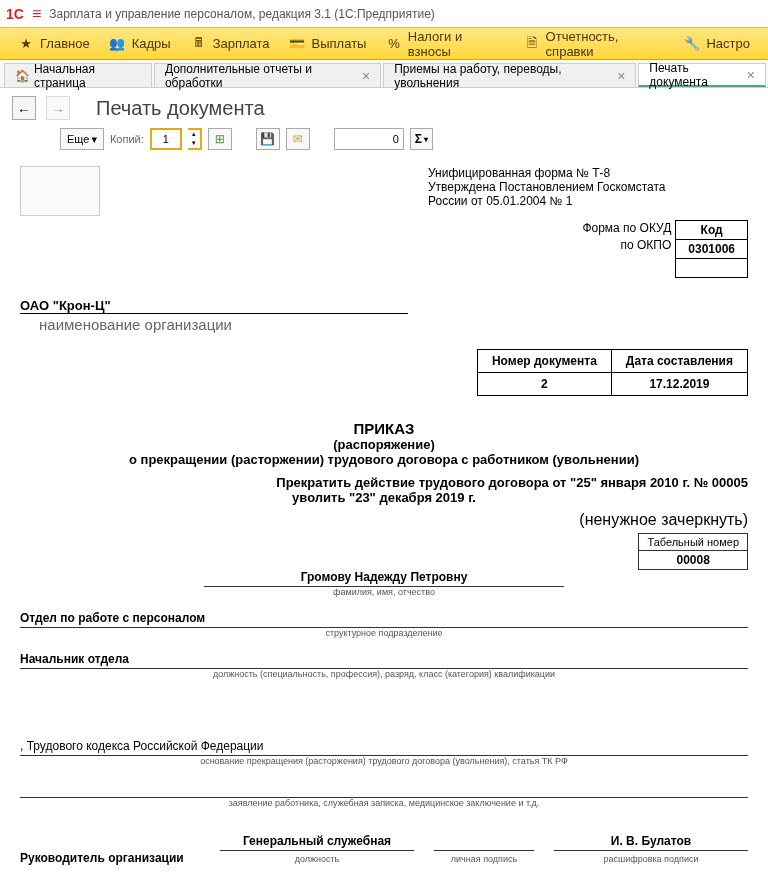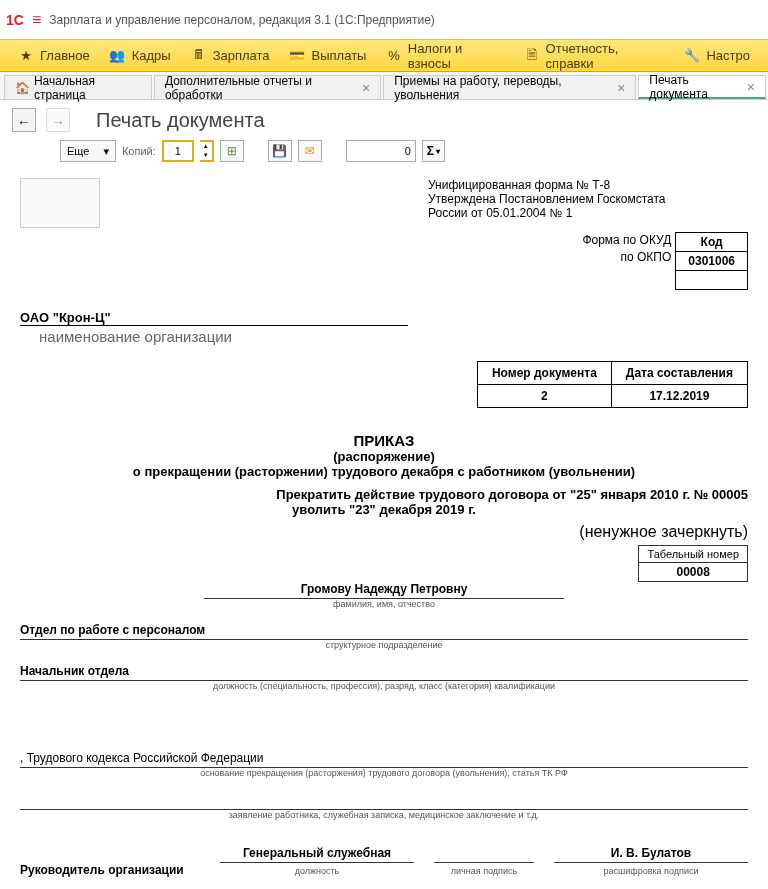--- a/index.html
+++ b/index.html
@@ -1,19 +1,19 @@
 <!DOCTYPE html>
 <html><head>
 <meta charset="utf-8">
 <style>
 * { box-sizing: border-box; margin: 0; padding: 0; }
 body { font-family: Arial, sans-serif; font-size: 12px; background: #fff; width: 768px; overflow-x: hidden; }
 
 
-.titlebar { background: #fff; display: flex; align-items: center; height: 40px; padding: 0 6px; gap: 8px; border-bottom: 1px solid #e0c040; }
+.titlebar { background: #fff; display: flex; align-items: center; height: 28px; padding: 0 6px; gap: 8px; border-bottom: 1px solid #e0c040; }
 .logo-1c { color: #e31e24; font-weight: bold; font-size: 14px; }
 .burger-icon { color: #e31e24; font-size: 16px; cursor: pointer; }
 .window-title { color: #555; font-size: 12px; }
 
 
 .mainmenu { background: linear-gradient(#ffe680, #ffd83d); height: 32px; display: flex; align-items: center; padding: 0 8px; border-bottom: 1px solid #d4a800; }
 .menu-item { display: flex; align-items: center; gap: 6px; padding: 0 10px; height: 100%; cursor: pointer; color: #4a3800; font-size: 13px; }
 .menu-icon { width: 16px; height: 16px; display: inline-flex; align-items: center; justify-content: center; }
 
 
@@ -22,21 +22,21 @@
 .tab.active { background: #fff; border-bottom: 2px solid #4a8; }
 .tab-close { font-size: 14px; color: #888; cursor: pointer; }
 .tab-home-icon { font-size: 12px; }
 
 
 .toolbar-area { padding: 8px 12px 4px; display: flex; align-items: center; gap: 10px; }
 .nav-btn { width: 24px; height: 24px; border: 1px solid #aaa; background: #f5f5f5; display: flex; align-items: center; justify-content: center; font-size: 14px; cursor: pointer; }
 .page-title { font-size: 20px; color: #444; margin-left: 16px; }
 
 .print-toolbar { display: flex; align-items: center; gap: 6px; padding: 4px 12px 8px 60px; }
-.tb-btn { height: 22px; border: 1px solid #aaa; background: #f8f8f8; display: flex; align-items: center; padding: 0 6px; font-size: 11px; cursor: pointer; gap: 14px; }
+.tb-btn { height: 22px; border: 1px solid #aaa; background: #f8f8f8; display: flex; align-items: center; padding: 0 6px; font-size: 11px; cursor: pointer; gap: 2px; }
 .copies-label { font-size: 11px; color: #666; }
 .copies-input { width: 32px; height: 22px; border: 2px solid #e6a817; text-align: center; font-size: 11px; }
 .copies-spin { display: flex; flex-direction: column; height: 22px; border: 2px solid #e6a817; border-left: none; }
 .copies-spin span { font-size: 6px; width: 12px; text-align: center; cursor: pointer; height: 50%; line-height: 9px; }
 .tb-icon-btn { width: 24px; height: 22px; border: 1px solid #aaa; background: #f8f8f8; display: flex; align-items: center; justify-content: center; cursor: pointer; }
 .small-input { width: 70px; height: 22px; border: 1px solid #aaa; text-align: right; padding-right: 4px; font-size: 11px; }
 .sigma-btn { height: 22px; border: 1px solid #aaa; background: #f8f8f8; display: flex; align-items: center; padding: 0 4px; cursor: pointer; font-weight: bold; }
 
 
 .doc { padding: 8px 20px; }
@@ -215,21 +215,21 @@
     <tr>
           <td>2</td>
           <td>17.12.2019</td>
         </tr>
   </tbody>
     </table>
 
   <div class="main-title">
     <div class="t1">ПРИКАЗ</div>
     <div class="t2">(распоряжение)</div>
-    <div class="t3">о прекращении (расторжении) трудового декабря с работником (увольнении)</div>
+    <div class="t3">о прекращении (расторжении) трудового договора с работником (увольнении)</div>
   </div>
 
   <div class="statement">Прекратить действие трудового договора от  "25" января 2010 г. № 00005</div>
   <div class="statement2">уволить  "23" декабря 2019 г.</div>
   <div class="note-right">(ненужное зачеркнуть)</div>
 
   <div class="tabno-block">
     <div class="tabno-label">Табельный номер</div>
     <div class="tabno-val">00008</div>
   </div>

